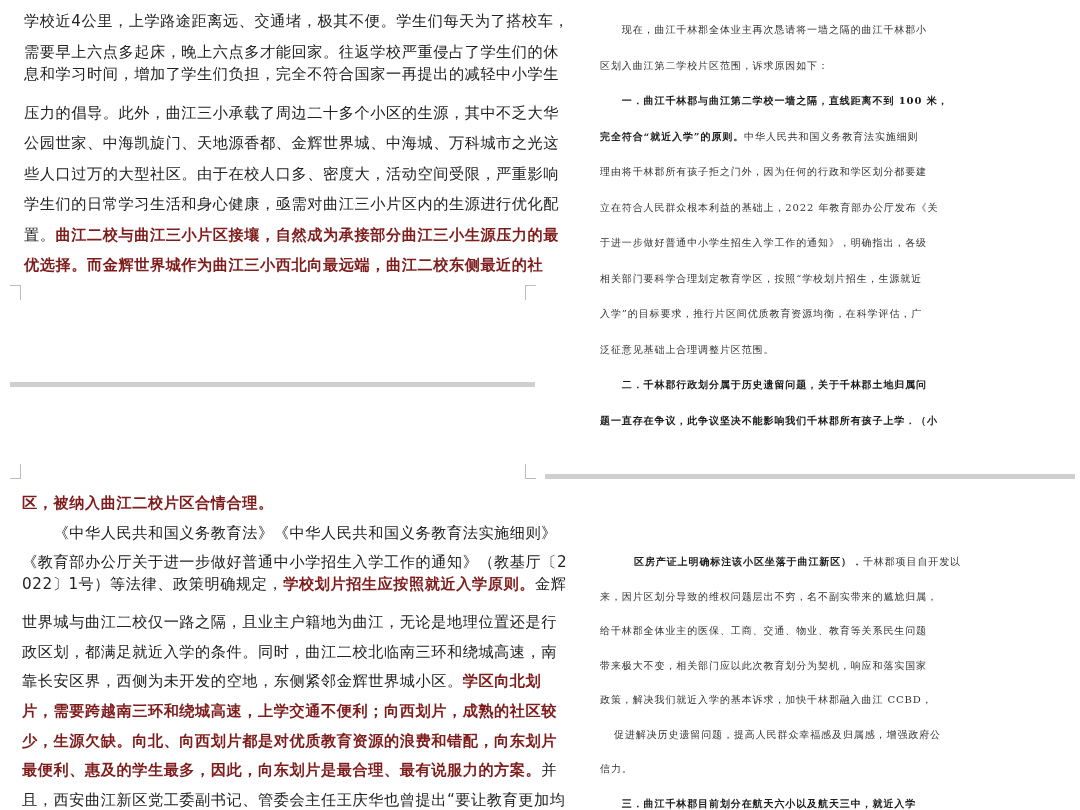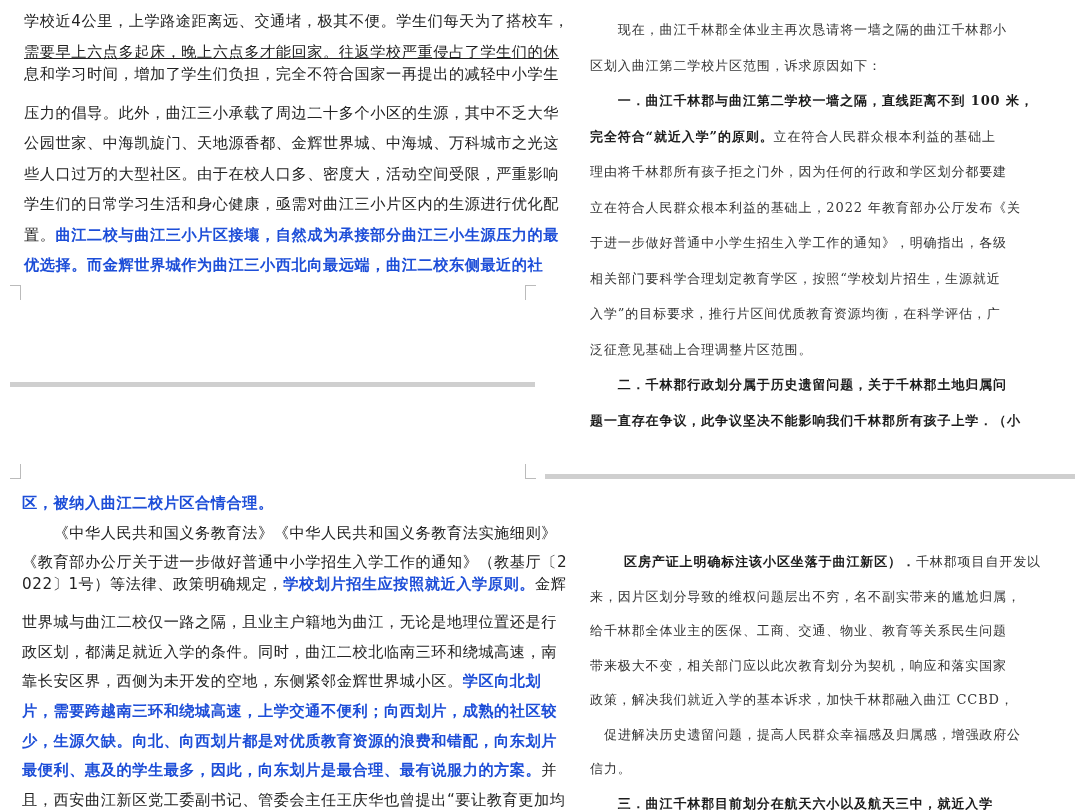--- a/index.html
+++ b/index.html
@@ -5,56 +5,56 @@
   html, body { margin:0; padding:0; }
   body {
     width:1080px; height:810px; background:#ffffff; position:relative; overflow:hidden;
     font-family:"DejaVu Sans", "Liberation Sans", sans-serif; color:#222;
   }
   .panel { position:absolute; }
   .line {
     position:absolute; white-space:nowrap; font-size:15.2px; letter-spacing:0.55px;
     line-height:20px; color:#222;
   }
-  .serif { font-family:"DejaVu Serif", "Liberation Serif", serif; color:#333; font-size:13px; letter-spacing:0.9px; }
-  .red { color:#1d4ed8; font-weight:bold; }
+  .serif { font-family:"DejaVu Serif", "Liberation Serif", serif; color:#333; font-size:10px; letter-spacing:0.9px;margin-left:10px; }
+  .red { color:#7f1d1d; font-weight:bold; }
   .b { font-weight:bold; color:#1c1c1c; }
   .divider { position:absolute; height:5px; background:#cfcfcf; }
   .corner { position:absolute; width:10px; height:14px; }
   .corner.tl { border-top:1px solid #bbb; border-right:1px solid #bbb; }
   .corner.tr { border-top:1px solid #bbb; border-left:1px solid #bbb; }
   .corner.bl { border-bottom:1px solid #bbb; border-right:1px solid #bbb; }
   .corner.br { border-bottom:1px solid #bbb; border-left:1px solid #bbb; }
 </style>
 </head>
 <body>
 
 <div class="panel" style="left:0;top:0;width:540px;height:400px;padding-left:18px;">
   <div id="tl">
       <div class="line" style="left: 24px; top: 11px;"><span>学校近4公里，上学路途距离远、交通堵，极其不便。学生们每天为了搭校车，</span></div>
-      <div class="line" style="left: 24px; top: 41.5px; text-decoration: underline;"><span>需要早上六点多起床，晚上六点多才能回家。往返学校严重侵占了学生们的休</span></div>
+      <div class="line" style="left: 24px; top: 41.5px;"><span>需要早上六点多起床，晚上六点多才能回家。往返学校严重侵占了学生们的休</span></div>
       <div class="line" style="left: 24px; top: 64px;"><span>息和学习时间，增加了学生们负担，完全不符合国家一再提出的减轻中小学生</span></div>
       <div class="line" style="left: 24px; top: 102.5px;"><span>压力的倡导。此外，曲江三小承载了周边二十多个小区的生源，其中不乏大华</span></div>
       <div class="line" style="left: 24px; top: 133px;"><span>公园世家、中海凯旋门、天地源香都、金辉世界城、中海城、万科城市之光这</span></div>
       <div class="line" style="left: 24px; top: 163.5px;"><span>些人口过万的大型社区。由于在校人口多、密度大，活动空间受限，严重影响</span></div>
       <div class="line" style="left: 24px; top: 194px;"><span>学生们的日常学习生活和身心健康，亟需对曲江三小片区内的生源进行优化配</span></div>
       <div class="line" style="left: 24px; top: 224.5px;"><span>置。</span><span class="red">曲江二校与曲江三小片区接壤，自然成为承接部分曲江三小生源压力的最</span></div>
       <div class="line" style="left: 24px; top: 255px;"><span class="red">优选择。而金辉世界城作为曲江三小西北向最远端，曲江二校东侧最近的社</span></div>
     </div>
   <div class="corner tl" style="left:10px;top:285px;"></div>
   <div class="corner tr" style="left:525px;top:285px;"></div>
   <div class="divider" style="left:10px;top:382px;width:525px;"></div>
 </div>
 
 <div class="panel" style="left:540px;top:0;width:540px;height:470px;">
   <div id="tr">
       <div class="line serif" style="left: 50px; top: 20px;"><span>　　现在，曲江千林郡全体业主再次恳请将一墙之隔的曲江千林郡小</span></div>
       <div class="line serif" style="left: 50px; top: 55.5px;"><span>区划入曲江第二学校片区范围，诉求原因如下：</span></div>
       <div class="line serif" style="left: 50px; top: 91px;"><span class="b">　　一．曲江千林郡与曲江第二学校一墙之隔，直线距离不到 100 米，</span></div>
-      <div class="line serif" style="left: 50px; top: 126.5px;"><span class="b">完全符合“就近入学”的原则。</span><span>立在符合人民群众根本利益的基础上</span></div>
+      <div class="line serif" style="left: 50px; top: 126.5px;"><span class="b">完全符合“就近入学”的原则。</span><span>中华人民共和国义务教育法实施细则</span></div>
       <div class="line serif" style="left: 50px; top: 162px;"><span>理由将千林郡所有孩子拒之门外，因为任何的行政和学区划分都要建</span></div>
       <div class="line serif" style="left: 50px; top: 197.5px;"><span>立在符合人民群众根本利益的基础上，2022 年教育部办公厅发布《关</span></div>
       <div class="line serif" style="left: 50px; top: 233px;"><span>于进一步做好普通中小学生招生入学工作的通知》，明确指出，各级</span></div>
       <div class="line serif" style="left: 50px; top: 268.5px;"><span>相关部门要科学合理划定教育学区，按照“学校划片招生，生源就近</span></div>
       <div class="line serif" style="left: 50px; top: 304px;"><span>入学”的目标要求，推行片区间优质教育资源均衡，在科学评估，广</span></div>
       <div class="line serif" style="left: 50px; top: 339.5px;"><span>泛征意见基础上合理调整片区范围。</span></div>
       <div class="line serif" style="left: 50px; top: 375px;"><span class="b">　　二．千林郡行政划分属于历史遗留问题，关于千林郡土地归属问</span></div>
       <div class="line serif" style="left: 50px; top: 410.5px;"><span class="b">题一直存在争议，此争议坚决不能影响我们千林郡所有孩子上学．（小</span></div>
     </div>
   <div class="divider" style="left:5px;top:474px;width:530px;"></div>

